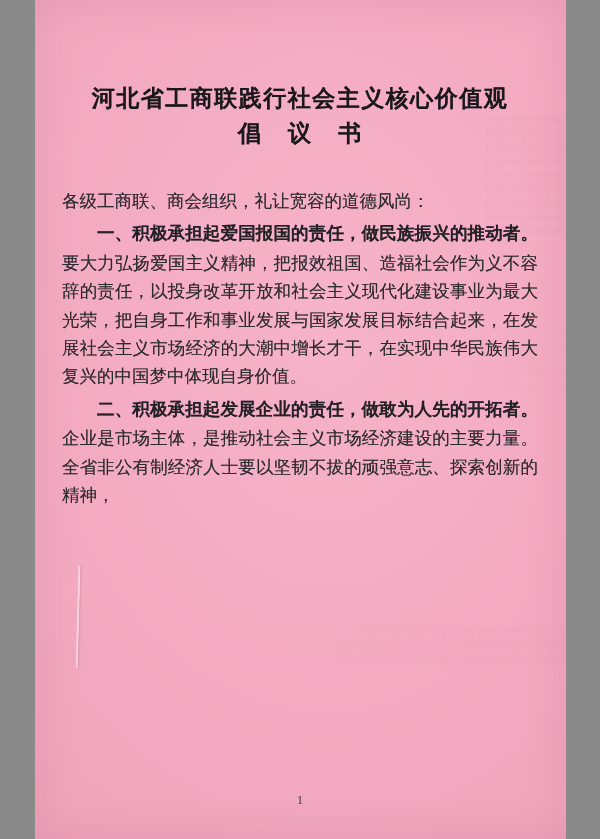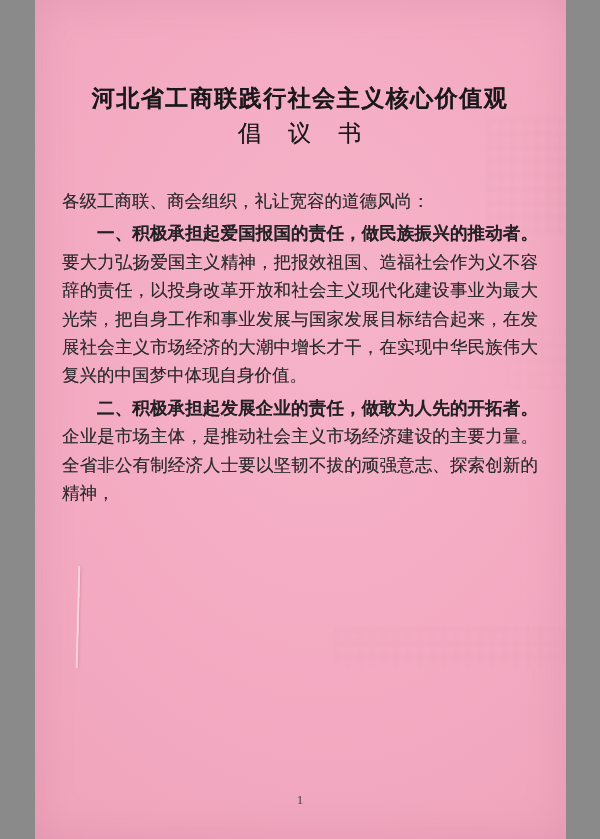--- a/index.html
+++ b/index.html
@@ -51,41 +51,41 @@
     font-weight: bold;
     letter-spacing: 1.5px;
     color: #1a181b;
     text-shadow: 0 0 0.5px rgba(20, 20, 20, 0.6);
   }
   .doc-subtitle {
     margin: 4px 0 0 0;
     text-align: center;
     font-size: 23px;
     line-height: 32px;
-    font-weight: normal;
+    font-weight: bold;
     word-spacing: 0.85em;
     letter-spacing: 1px;
     color: #1a181b;
     text-shadow: 0 0 0.5px rgba(20, 20, 20, 0.6);
   }
   .body-text {
     position: relative;
     width: 476px;
     margin: 37px auto 0 auto;
     font-size: 17.5px;
     line-height: 28.4px;
     text-align: justify;
     text-justify: inter-ideograph;
     color: #2e2b2e;
     text-shadow: 0 0 0.4px rgba(45, 40, 45, 0.55);
   }
   .body-text p { margin: 0; }
   .body-text p.indent { text-indent: 2em; }
   .body-text p.lead-para { margin-top: 4px; }
-  .body-text b { font-weight: bold; color: #242124; }
+  .body-text b { font-weight: bold; color: #242124; font-family: Liberation Mono, monospace; }
   .page-number {
     position: absolute;
     left: 0;
     right: 0;
     top: 792px;
     text-align: center;
     font-size: 13px;
     color: #4a4348;
   }
 </style>

